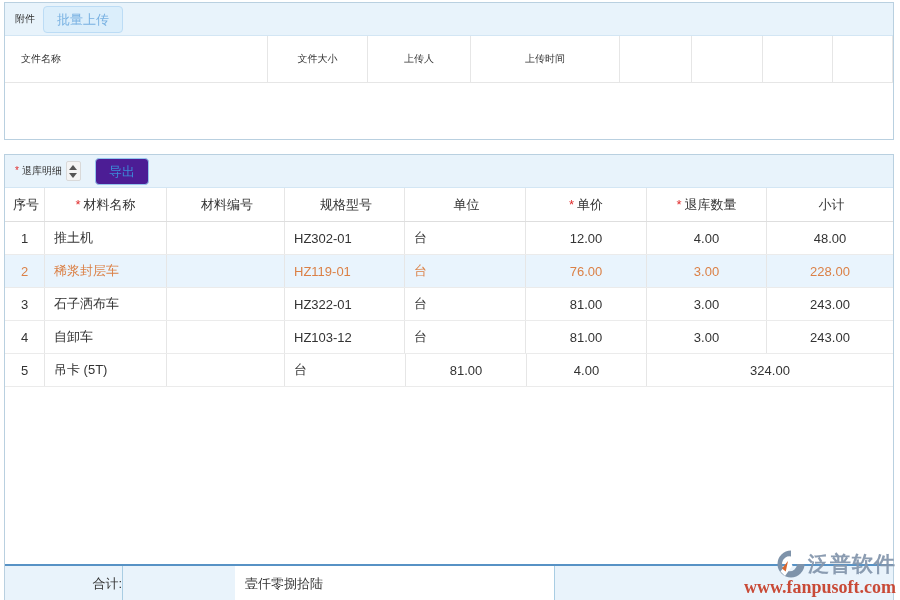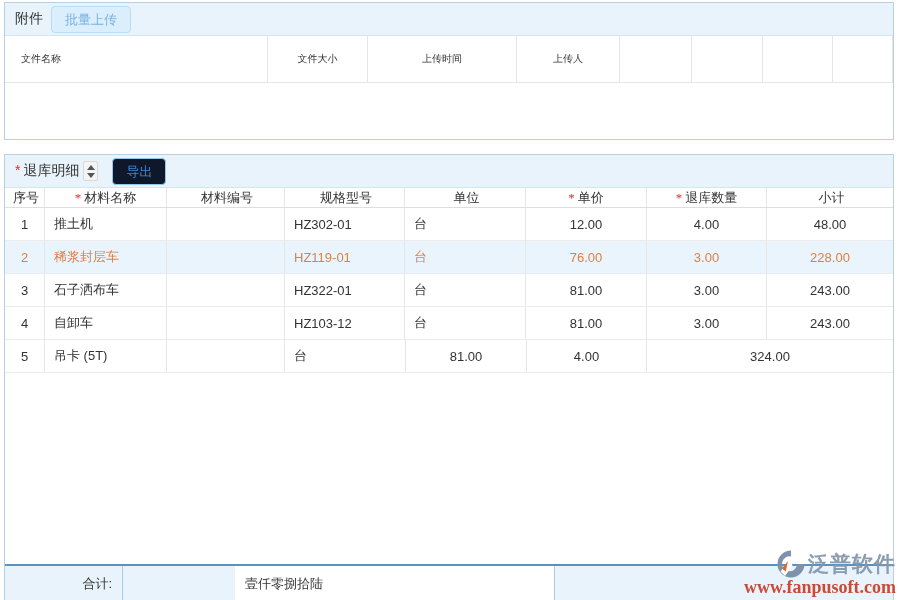--- a/index.html
+++ b/index.html
@@ -6,27 +6,27 @@
   html,body { width:900px; height:600px; background:#fff; overflow:hidden;
     font-family:"Liberation Sans","DejaVu Sans",sans-serif; font-size:13px; color:#333; }
   body { position:relative; }
 
   .panel { position:absolute; left:4px; width:890px; border:1px solid #b9d0e0; background:#fff; }
   .panel-attachments { top:2px; height:138px; }
   .panel-details { top:154px; height:446px; }
 
   .panel-header { height:33px; background:#e8f3fb; border-bottom:1px solid #d3e6f4;
     display:flex; align-items:center; padding:0 10px; gap:8px; }
-  .panel-title { font-size:14px; color:#333; }
+  .panel-title { font-size:10px; color:#333; }
   .req { color:#e02b2b; margin-right:3px; }
 
   .btn { display:inline-block; padding:4px 13px; border-radius:4px; font-size:13px;
     line-height:17px; cursor:pointer; }
   .btn-batch { background:#dbeefb; border:1px solid #bcdcf5; color:#78b1e2; }
-  .btn-export { background:#0f172a; border:1px solid #94c6ee; color:#3c8bd8; }
+  .btn-export { background:#4c1d95; border:1px solid #94c6ee; color:#3c8bd8; }
 
   .spinner { display:inline-flex; flex-direction:column; justify-content:center; gap:3px;
     width:15px; height:20px; align-items:center; background:#f4f4f4;
     border:1px solid #d9d9d9; border-radius:2px; }
   .spin-up { width:0; height:0; border-left:4px solid transparent; border-right:4px solid transparent;
     border-bottom:5px solid #555; }
   .spin-down { width:0; height:0; border-left:4px solid transparent; border-right:4px solid transparent;
     border-top:5px solid #555; }
 
   .hrow { display:flex; }
@@ -36,32 +36,32 @@
   .cell.left { justify-content:flex-start; padding-left:9px; }
 
   
   .att-head { height:47px; border-bottom:1px solid #e6e6e6; }
   .att-head .cell { border-right:1px solid #e6e6e6; font-size:10px; }
   .ac0{width:263px;} .ac1{width:100px;} .ac2{width:103px;} .ac3{width:149px;}
   .ac4{width:72px;} .ac5{width:71px;} .ac6{width:70px;} .ac7{flex:1;}
   .ac0{justify-content:flex-start; padding-left:16px;}
 
   
-  .det-head { height:20px; border-bottom:1px solid #dedede; background:#fff;font-family:Liberation Serif, serif; }
+  .det-head { height:34px; border-bottom:1px solid #dedede; background:#fff; }
   .trow { display:flex; height:33px; border-bottom:1px solid #ebebeb; background:#fff; cursor:pointer; }
   .trow.selected { background:#e9f4fd; color:#db8046; }
   .dc0{width:40px;} .dc1{width:122px;} .dc2{width:118px;} .dc3{width:120px;}
   .dc4{width:121px;} .dc5{width:121px;} .dc6{width:120px;} .dc7{flex:1;}
 
   
   .table-footer { position:absolute; left:0; right:0; top:409px; height:37px;
     border-top:2px solid #5792c5; background:#e9f3fb; display:flex; }
   .fcell { display:flex; align-items:center; border-right:1px solid #a9cde3; }
   .fcell:last-child { border-right:none; }
-  .fc-label { justify-content:flex-end; padding-right:10px; }
+  .fc-label { justify-content:flex-end; }
   .fc-value { background:#fff; justify-content:flex-start; padding-left:10px; }
   .fc0{width:118px;} .fc1{width:112px;margin-top:44px;} .fc2{width:118px;} .fc3{width:320px;} .fc4{flex:1;}
 
   
   .watermark { position:absolute; left:758px; top:549px; width:138px; height:50px; z-index:5;
     display:flex; flex-direction:column; align-items:flex-end; pointer-events:none; }
   .wm-top { display:flex; align-items:center; gap:2px; }
   .wm-brand { font-size:21px; font-weight:bold; color:rgba(133,151,173,0.95); letter-spacing:1px; }
   .wm-url { font-family:"Liberation Serif","DejaVu Serif",serif; font-size:18px; font-weight:bold;
     color:rgba(198,60,38,0.92); margin-top:-2px; }
@@ -70,22 +70,22 @@
 <body>
 
 <div class="panel panel-attachments">
   <div class="panel-header">
     <span class="panel-title">附件</span>
     <span class="btn btn-batch">批量上传</span>
   </div>
   <div class="hrow att-head">
     <div class="cell ac0">文件名称</div>
     <div class="cell ac1">文件大小</div>
+    <div class="cell ac2">上传人</div>
     <div class="cell ac3">上传时间</div>
-    <div class="cell ac2">上传人</div>
     <div class="cell ac4"></div>
     <div class="cell ac5"></div>
     <div class="cell ac6"></div>
     <div class="cell ac7"></div>
   </div>
   <div style="height:55px;"></div>
 </div>
 
 <div class="panel panel-details">
   <div class="panel-header">

